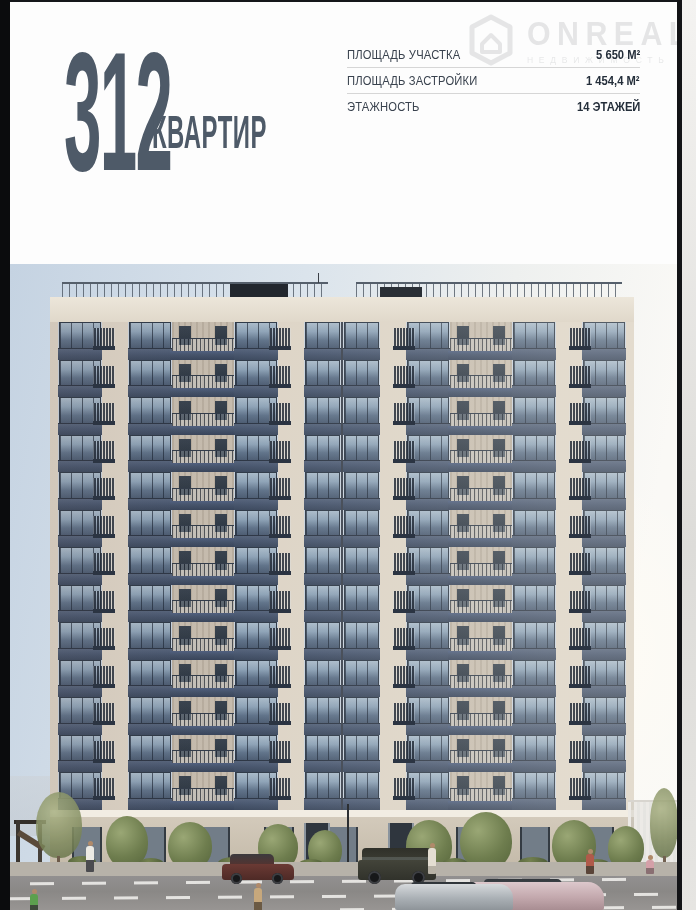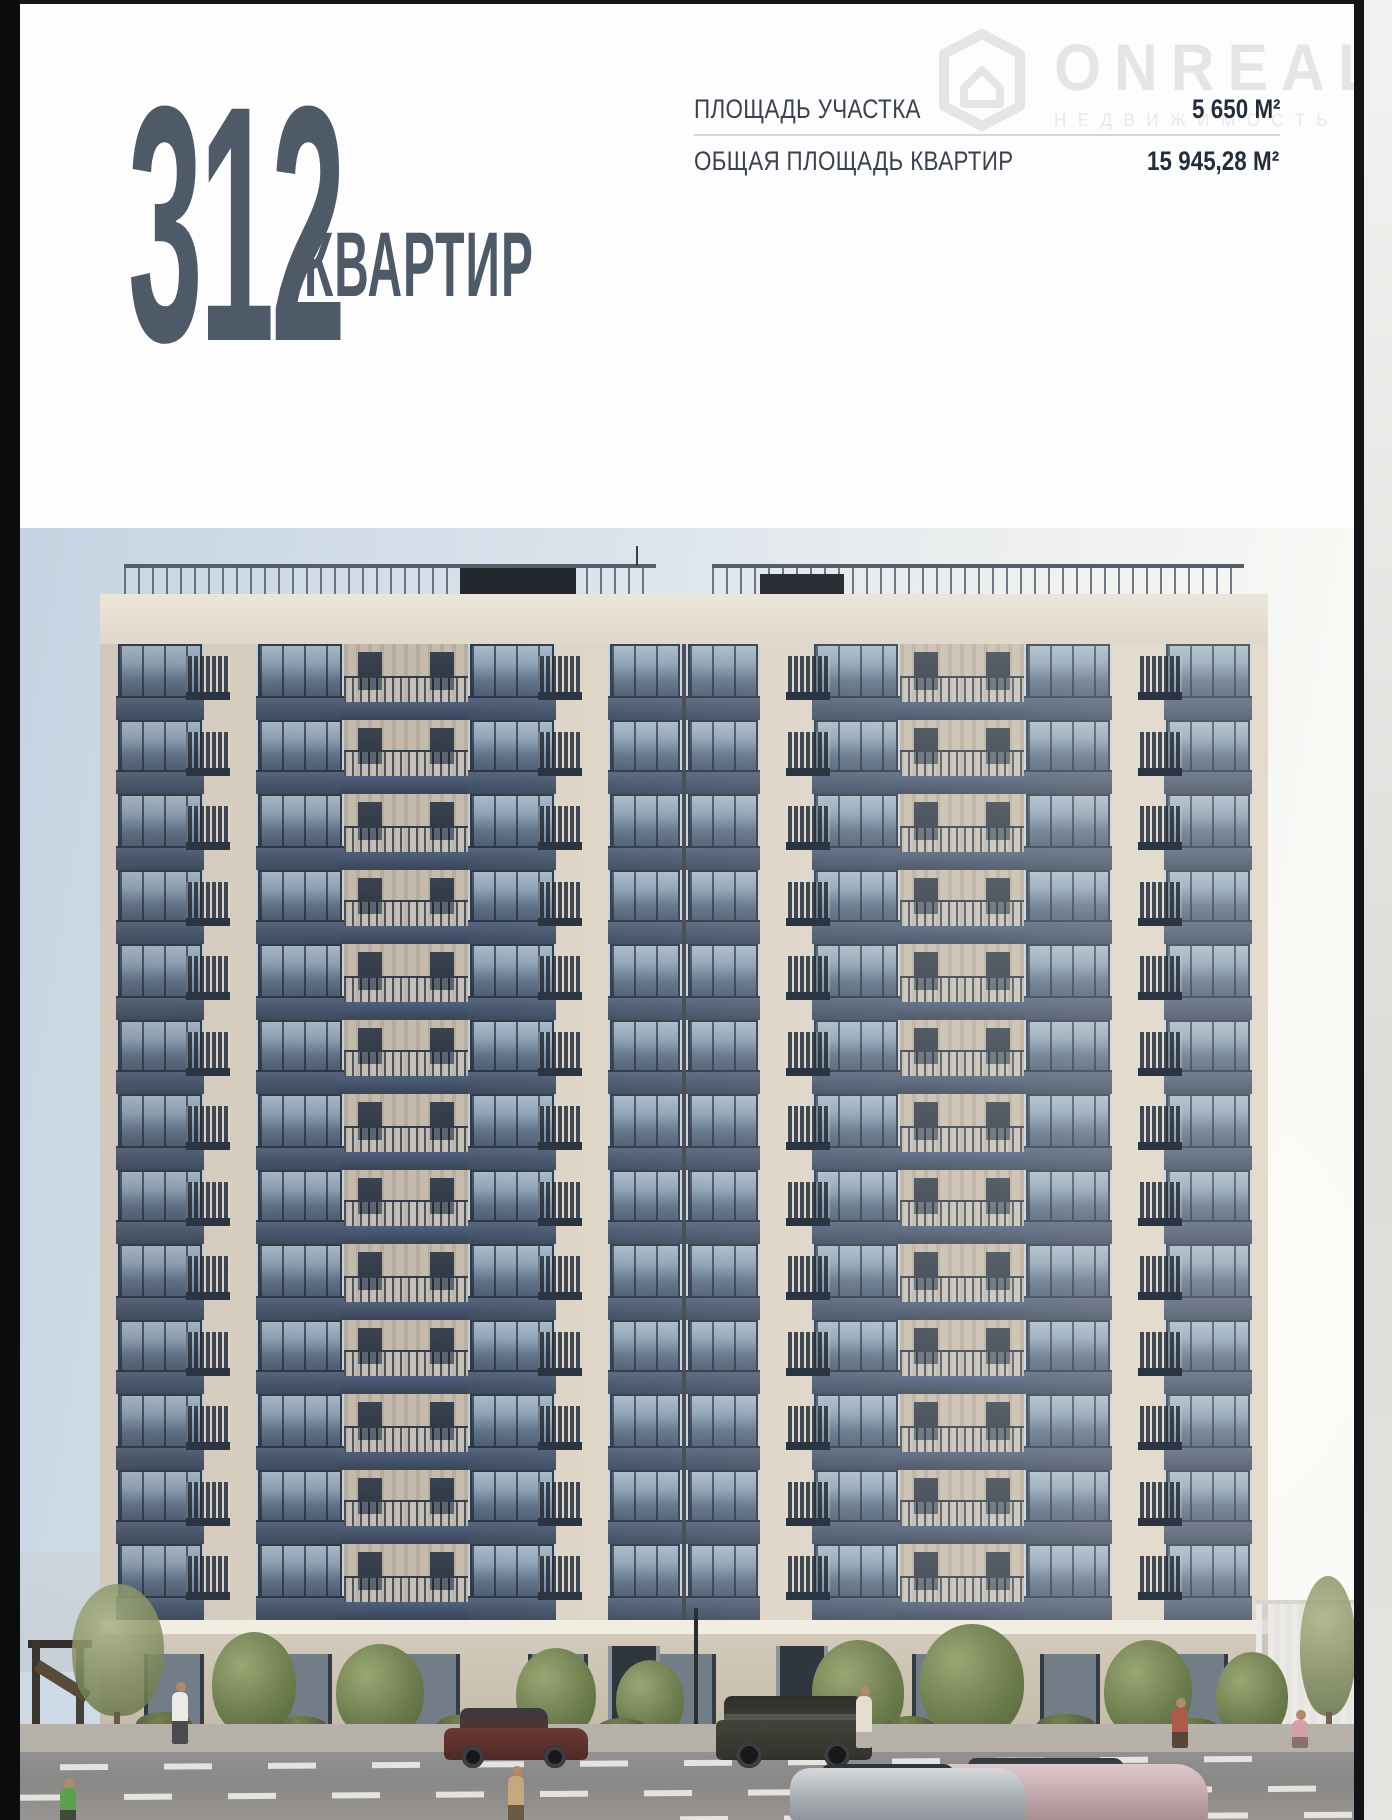--- a/index.html
+++ b/index.html
@@ -169,22 +169,26 @@
 
     <div class="big-number">312</div>
     <div class="big-label">КВАРТИР</div>
 
     <div id="spec-table">
       <div class="spec-row">
         <span class="spec-label">ПЛОЩАДЬ УЧАСТКА</span>
         <span class="spec-value">5 650 М²</span>
       </div>
       <div class="spec-row">
-        <span class="spec-label">ОБЩАЯ ПЛОЩАДЬ КВАРТИР</span>
-        <span class="spec-value">15 945,28 М²</span>
+        <span class="spec-label">ПЛОЩАДЬ ЗАСТРОЙКИ</span>
+        <span class="spec-value">1 454,4 М²</span>
+      </div>
+      <div class="spec-row">
+        <span class="spec-label">ЭТАЖНОСТЬ</span>
+        <span class="spec-value">14 ЭТАЖЕЙ</span>
       </div>
     </div>
   </div>
 
   <div id="render">
     <div class="sky"></div>
     <div class="sun-glow"></div>
     <div class="distant-buildings"></div>
 
     <div id="building">

